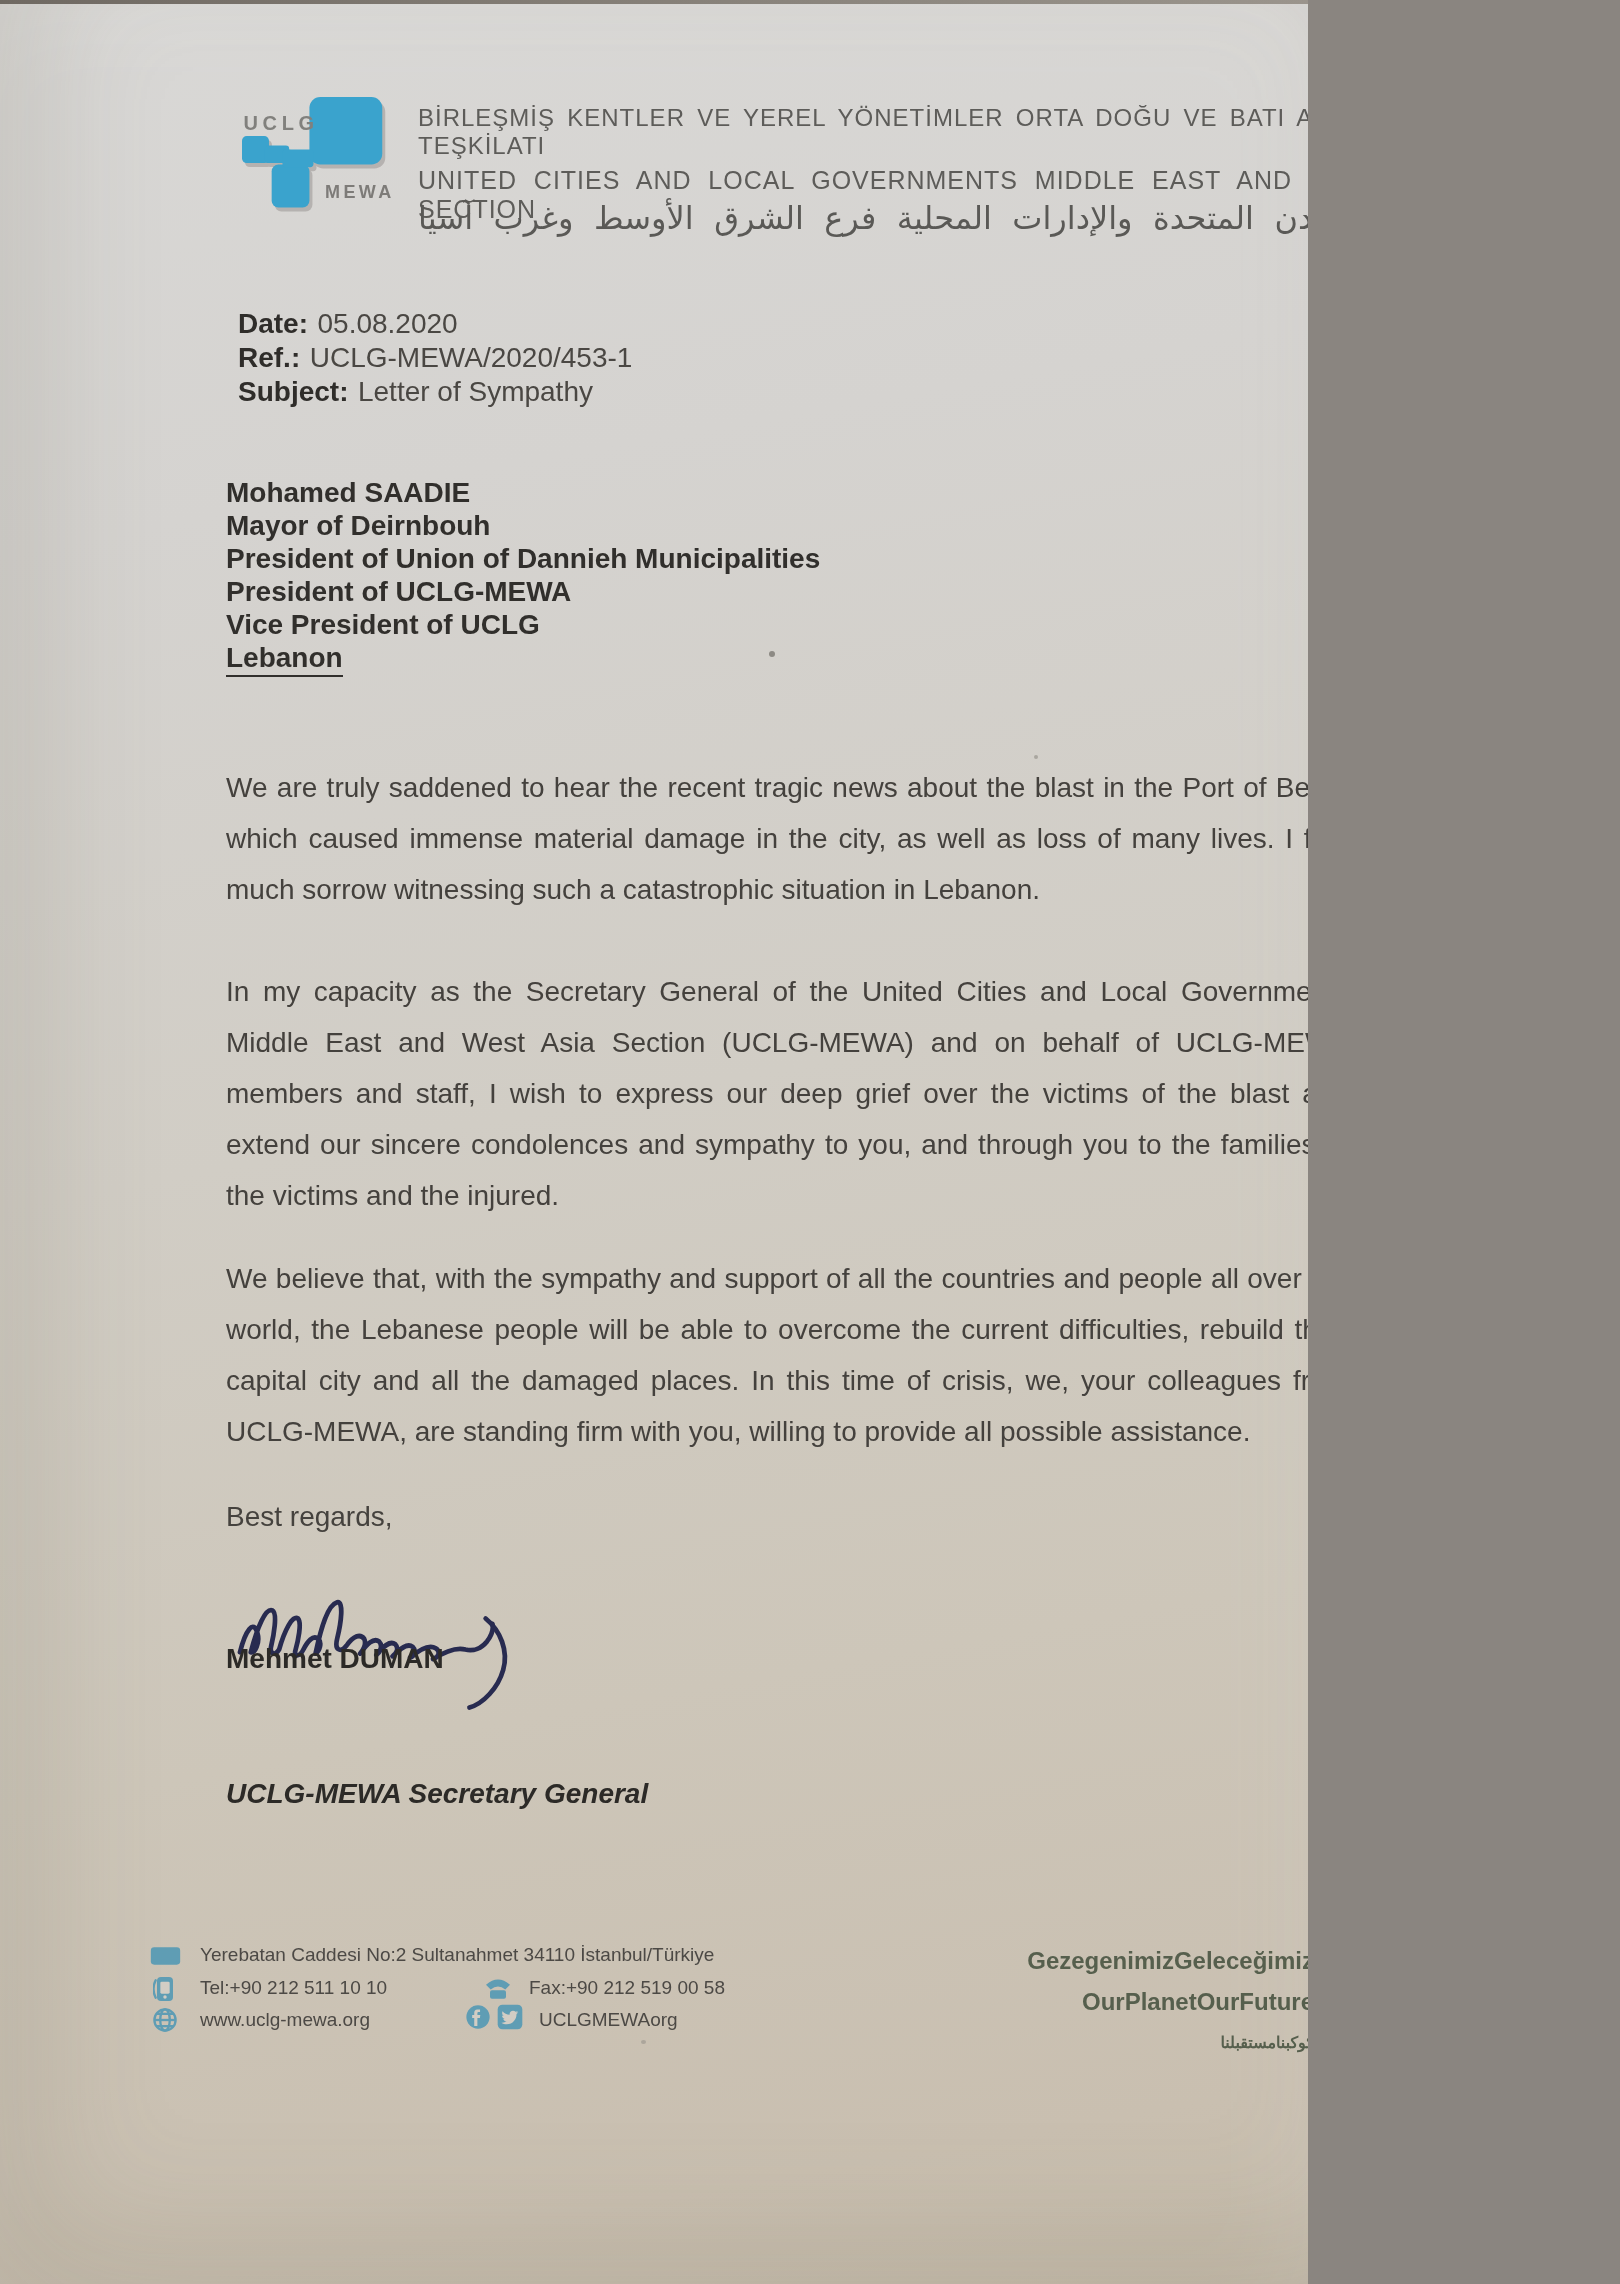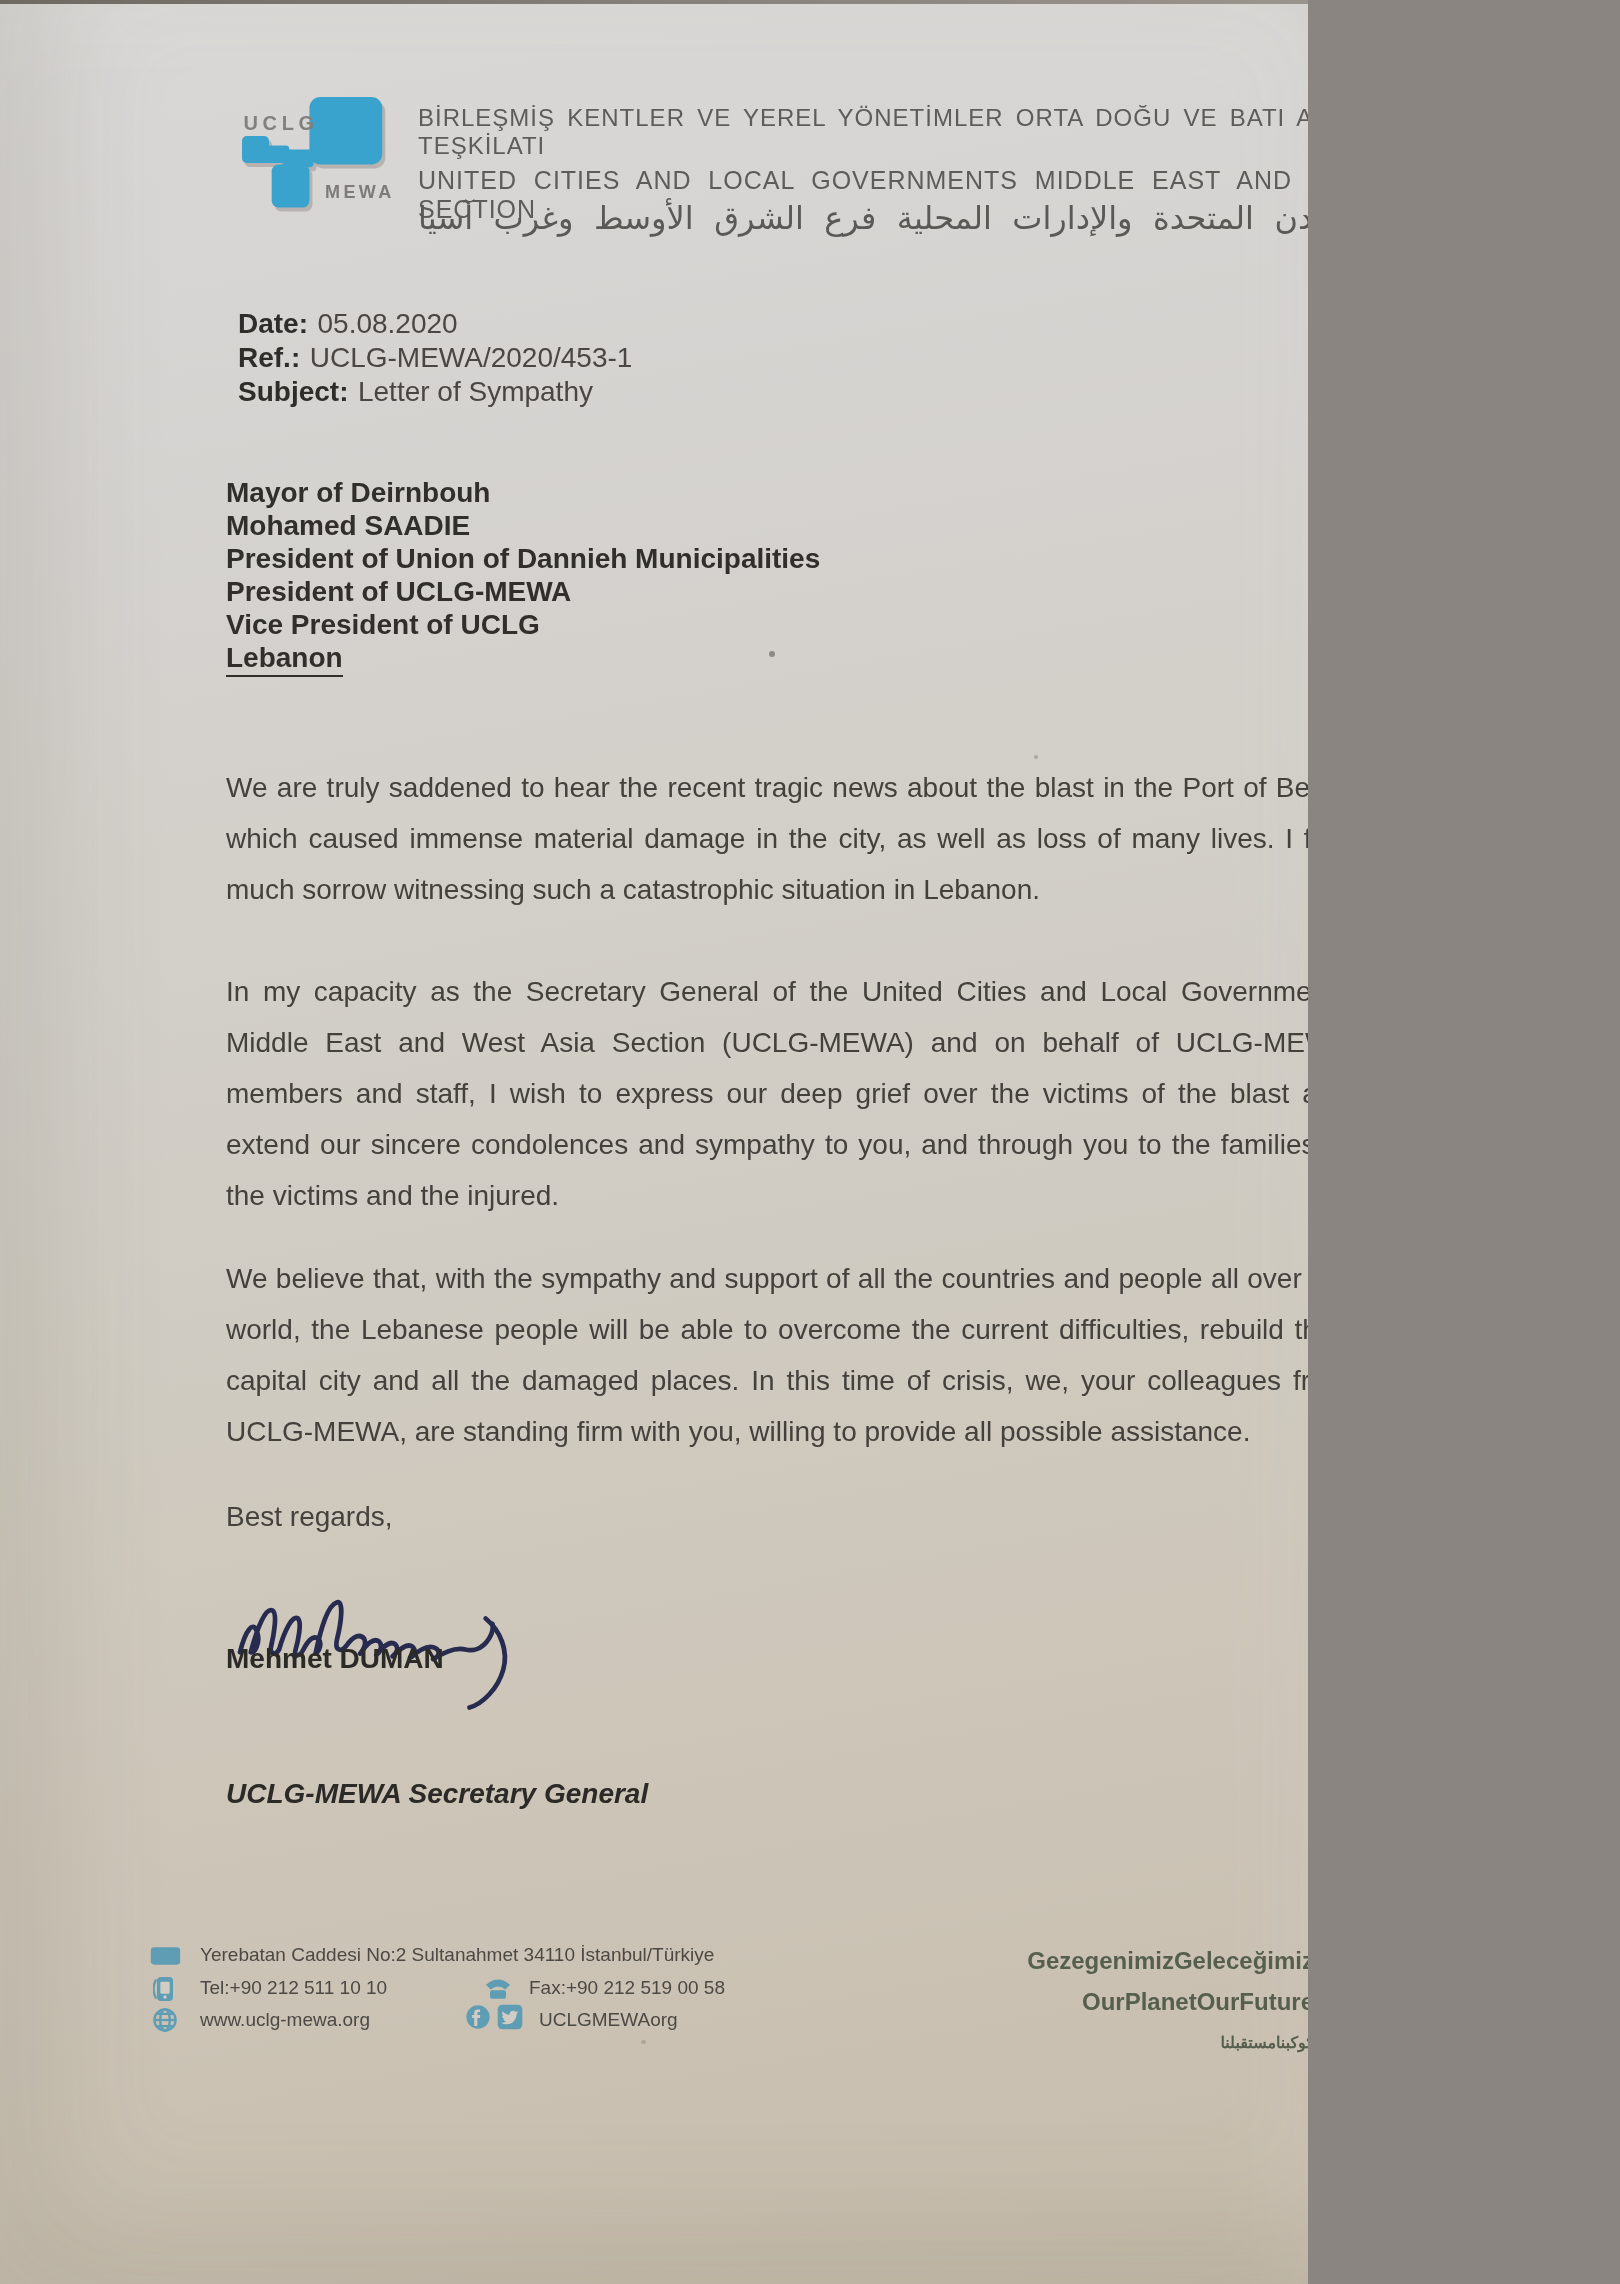--- a/index.html
+++ b/index.html
@@ -95,22 +95,22 @@
     <div class="meta meta-ref">
       <b>Ref.:</b>
       <span>UCLG-MEWA/2020/453-1</span>
     </div>
     <div class="meta meta-subject">
       <b>Subject:</b>
       <span>Letter of Sympathy</span>
     </div>
 
     <div class="recipient">
+      <div>Mohamed SAADIE</div>
       <div>Mayor of Deirnbouh</div>
-      <div>Mohamed SAADIE</div>
       <div>President of Union of Dannieh Municipalities</div>
       <div>President of UCLG-MEWA</div>
       <div>Vice President of UCLG</div>
       <div><span class="country">Lebanon</span></div>
     </div>
 
     <div class="body-block">
       <p>We are truly saddened to hear the recent tragic news about the blast in the Port of Beirut which caused immense material damage in the city, as well as loss of many lives. I feel much sorrow witnessing such a catastrophic situation in Lebanon.</p>
       <p>In my capacity as the Secretary General of the United Cities and Local Governments Middle East and West Asia Section (UCLG-MEWA) and on behalf of UCLG-MEWA members and staff, I wish to express our deep grief over the victims of the blast and extend our sincere condolences and sympathy to you, and through you to the families of the victims and the injured.</p>
       <p>We believe that, with the sympathy and support of all the countries and people all over the world, the Lebanese people will be able to overcome the current difficulties, rebuild their capital city and all the damaged places. In this time of crisis, we, your colleagues from UCLG-MEWA, are standing firm with you, willing to provide all possible assistance.</p>

